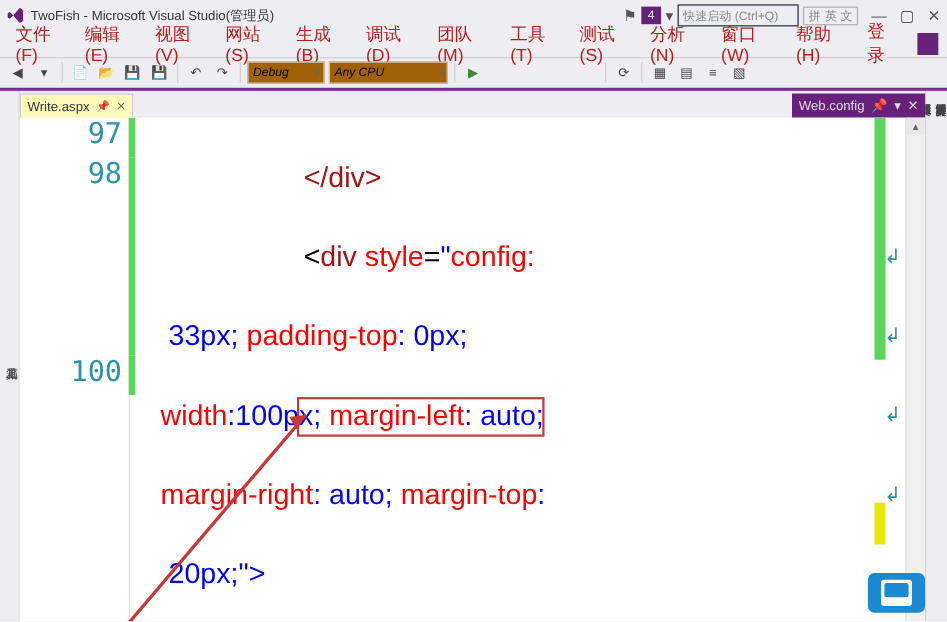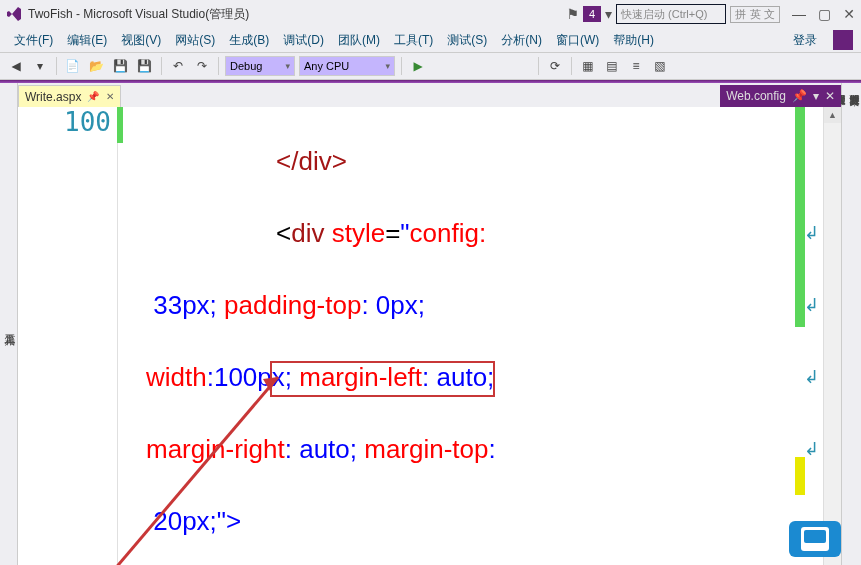--- a/index.html
+++ b/index.html
@@ -8,29 +8,29 @@
     .titlebar { height: 28px; background: #eeeef2; display: flex; align-items: center; padding: 0 6px; }
     .titlebar-icon { width: 16px; height: 16px; margin-right: 6px; }
     .title { font-size: 12px; color: #333; flex: 1; }
     .title-icons { display: flex; align-items: center; gap: 4px; }
     .notif { background: #68217a; color: #fff; width: 18px; height: 16px; font-size: 11px; display: flex; align-items: center; justify-content: center; }
     .flag { color: #555; font-size: 14px; }
     .quicklaunch { border: 1px solid #0f172a; width: 110px; height: 20px; font-size: 11px; padding: 0 4px; color: #888; display: flex; align-items: center; }
     .ime { border: 1px solid #aaa; padding: 0 4px; font-size: 11px; color: #888; display: flex; align-items: center; gap: 4px; }
     .winbtns { display: flex; gap: 12px; margin-left: 8px; color: #555; font-size: 14px; }
     
-    .menubar { height: 24px; display: flex; align-items: center; padding: 0 8px; gap: 2px; font-size: 12px; color: #0c4a6e; }
+    .menubar { height: 24px; display: flex; align-items: center; padding: 0 8px; gap: 2px; font-size: 16px; color: #b91c1c; justify-content: flex-end; }
     .menuitem { padding: 2px 6px; }
     .login { margin-left: auto; padding: 2px 6px; }
     .persona { width: 20px; height: 20px; background: #68217a; margin-left: 8px; }
     
     .toolbar { height: 28px; display: flex; align-items: center; padding: 0 6px; gap: 4px; border-top: 1px solid #ccc; border-bottom: 1px solid #ccc; }
     .tbtn { width: 20px; height: 20px; display: flex; align-items: center; justify-content: center; font-size: 12px; color: #444; }
     .tsep { width: 1px; height: 18px; background: #ccc; margin: 0 2px; }
-    .combo { border: 1px solid #ccc; height: 20px; font-size: 11px; padding: 0 18px 0 4px; display: flex; align-items: center; position: relative; background: #c4b5fd; }
+    .combo { border: 1px solid #ccc; height: 20px; font-size: 11px; padding: 0 18px 0 4px; display: flex; align-items: center; position: relative; background: #a16207; font-style: italic; }
     .combo::after { content: "▾"; position: absolute; right: 4px; font-size: 9px; color: #666; }
     .playbtn { color: #388a34; font-size: 12px; }
     
     .divider { height: 3px; background: linear-gradient(to bottom, #68217a, #9b4fba); }
     
     .workspace { display: flex; height: calc(565px - 28px - 24px - 28px - 3px); }
     .sidebar-l { width: 18px; background: #eeeef2; color: #444; font-size: 11px; writing-mode: vertical-rl; text-align: center; padding-top: 4px; border-right: 1px solid #ccc; }
     .sidebar-r { width: 20px; background: #eeeef2; color: #444; font-size: 10px; writing-mode: vertical-rl; padding-top: 4px; border-left: 1px solid #ccc; }
     
     .editor-area { flex: 1; display: flex; flex-direction: column; background: #fff; }
@@ -114,21 +114,21 @@
   <span class="tsep"></span>
   <span class="tbtn">📄</span>
   <span class="tbtn">📂</span>
   <span class="tbtn">💾</span>
   <span class="tbtn">💾</span>
   <span class="tsep"></span>
   <span class="tbtn">↶</span>
   <span class="tbtn">↷</span>
   <span class="tsep"></span>
   <span class="combo" style="width:70px">Debug</span>
-  <span class="combo" style="width:96px">Any CPU</span>
+  <span class="combo" style="width:108px">Any CPU</span>
   <span class="tsep"></span>
   <span class="tbtn playbtn">▶</span>
   <span class="tbtn" style="width:100px"></span>
   <span class="tsep"></span>
   <span class="tbtn">⟳</span>
   <span class="tsep"></span>
   <span class="tbtn">▦</span>
   <span class="tbtn">▤</span>
   <span class="tbtn">≡</span>
   <span class="tbtn">▧</span>
@@ -149,20 +149,22 @@
       <div class="tabbar-right">
         <span>Web.config</span>
         <span>📌</span>
         <span>▾</span>
         <span>✕</span>
       </div>
     </div>
 
     <div class="editor">
       <div class="gutter">
+        <div class="gutter-line" style="height:36px">97</div>
+        <div class="gutter-line" style="height:180px">98</div>
         <div class="gutter-line" style="height:36px">100</div>
       </div>
 
       <div class="code">
 <div class="code-line">                  <span class="tag">&lt;/div&gt;</span></div>
 <div class="code-line">                  <span class="op">&lt;</span><span class="tag">div</span> <span class="attr">style</span>=<span class="val">"</span><span class="attr">config:</span><span class="wrap-icon">↲</span></div>
 <div class="code-line"> <span class="val">33px;</span> <span class="attr">padding-top</span><span class="val">: 0px;</span><span class="wrap-icon">↲</span></div>
 <div class="code-line"><span class="attr">width</span><span class="val">:100px;</span> <span class="attr">margin-left</span><span class="val">: auto;</span><span class="wrap-icon">↲</span></div>
 <div class="code-line"><span class="attr">margin-right</span><span class="val">: auto;</span> <span class="attr">margin-top</span><span class="val">:</span><span class="wrap-icon">↲</span></div>
 <div class="code-line"> <span class="val">20px;"&gt;</span></div>

